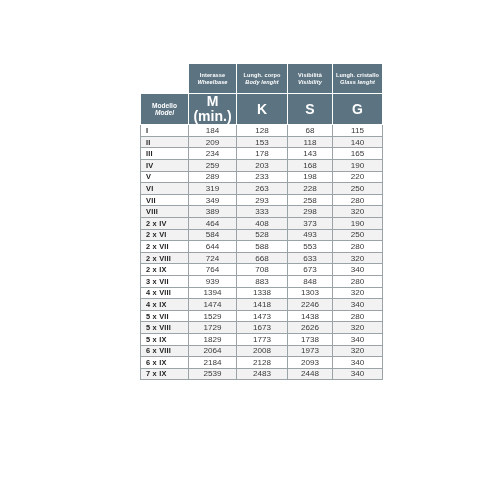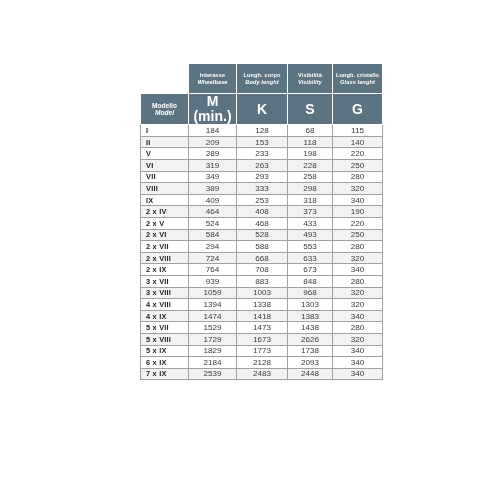--- a/index.html
+++ b/index.html
@@ -165,20 +165,34 @@
             <td class="num">115</td>
           </tr>
           <tr class="alt">
             <td class="model-cell">II</td>
             <td class="num">209</td>
             <td class="num">153</td>
             <td class="num">118</td>
             <td class="num">140</td>
           </tr>
           <tr>
+            <td class="model-cell">III</td>
+            <td class="num">234</td>
+            <td class="num">178</td>
+            <td class="num">143</td>
+            <td class="num">165</td>
+          </tr>
+          <tr class="alt">
+            <td class="model-cell">IV</td>
+            <td class="num">259</td>
+            <td class="num">203</td>
+            <td class="num">168</td>
+            <td class="num">190</td>
+          </tr>
+          <tr>
             <td class="model-cell">V</td>
             <td class="num">289</td>
             <td class="num">233</td>
             <td class="num">198</td>
             <td class="num">220</td>
           </tr>
           <tr class="alt">
             <td class="model-cell">VI</td>
             <td class="num">319</td>
             <td class="num">263</td>
@@ -192,51 +206,37 @@
             <td class="num">258</td>
             <td class="num">280</td>
           </tr>
           <tr class="alt">
             <td class="model-cell">VIII</td>
             <td class="num">389</td>
             <td class="num">333</td>
             <td class="num">298</td>
             <td class="num">320</td>
           </tr>
-          <tr>
-            <td class="model-cell">IX</td>
-            <td class="num">409</td>
-            <td class="num">253</td>
-            <td class="num">318</td>
-            <td class="num">340</td>
-          </tr>
           <tr class="alt">
             <td class="model-cell">2 x IV</td>
             <td class="num">464</td>
             <td class="num">408</td>
             <td class="num">373</td>
             <td class="num">190</td>
           </tr>
-          <tr>
-            <td class="model-cell">2 x V</td>
-            <td class="num">524</td>
-            <td class="num">468</td>
-            <td class="num">433</td>
-            <td class="num">220</td>
-          </tr>
           <tr class="alt">
             <td class="model-cell">2 x VI</td>
             <td class="num">584</td>
             <td class="num">528</td>
             <td class="num">493</td>
             <td class="num">250</td>
           </tr>
           <tr>
             <td class="model-cell">2 x VII</td>
-            <td class="num">294</td>
+            <td class="num">644</td>
             <td class="num">588</td>
             <td class="num">553</td>
             <td class="num">280</td>
           </tr>
           <tr class="alt">
             <td class="model-cell">2 x VIII</td>
             <td class="num">724</td>
             <td class="num">668</td>
             <td class="num">633</td>
             <td class="num">320</td>
@@ -248,39 +248,32 @@
             <td class="num">673</td>
             <td class="num">340</td>
           </tr>
           <tr>
             <td class="model-cell">3 x VII</td>
             <td class="num">939</td>
             <td class="num">883</td>
             <td class="num">848</td>
             <td class="num">280</td>
           </tr>
-          <tr class="alt">
-            <td class="model-cell">3 x VIII</td>
-            <td class="num">1059</td>
-            <td class="num">1003</td>
-            <td class="num">968</td>
-            <td class="num">320</td>
-          </tr>
           <tr>
             <td class="model-cell">4 x VIII</td>
             <td class="num">1394</td>
             <td class="num">1338</td>
             <td class="num">1303</td>
             <td class="num">320</td>
           </tr>
           <tr class="alt">
             <td class="model-cell">4 x IX</td>
             <td class="num">1474</td>
             <td class="num">1418</td>
-            <td class="num">1383</td>
+            <td class="num">2246</td>
             <td class="num">340</td>
           </tr>
           <tr>
             <td class="model-cell">5 x VII</td>
             <td class="num">1529</td>
             <td class="num">1473</td>
             <td class="num">1438</td>
             <td class="num">280</td>
           </tr>
           <tr class="alt">
@@ -290,20 +283,27 @@
             <td class="num">2626</td>
             <td class="num">320</td>
           </tr>
           <tr>
             <td class="model-cell">5 x IX</td>
             <td class="num">1829</td>
             <td class="num">1773</td>
             <td class="num">1738</td>
             <td class="num">340</td>
           </tr>
+          <tr class="alt">
+            <td class="model-cell">6 x VIII</td>
+            <td class="num">2064</td>
+            <td class="num">2008</td>
+            <td class="num">1973</td>
+            <td class="num">320</td>
+          </tr>
           <tr>
             <td class="model-cell">6 x IX</td>
             <td class="num">2184</td>
             <td class="num">2128</td>
             <td class="num">2093</td>
             <td class="num">340</td>
           </tr>
           <tr class="alt">
             <td class="model-cell">7 x IX</td>
             <td class="num">2539</td>

